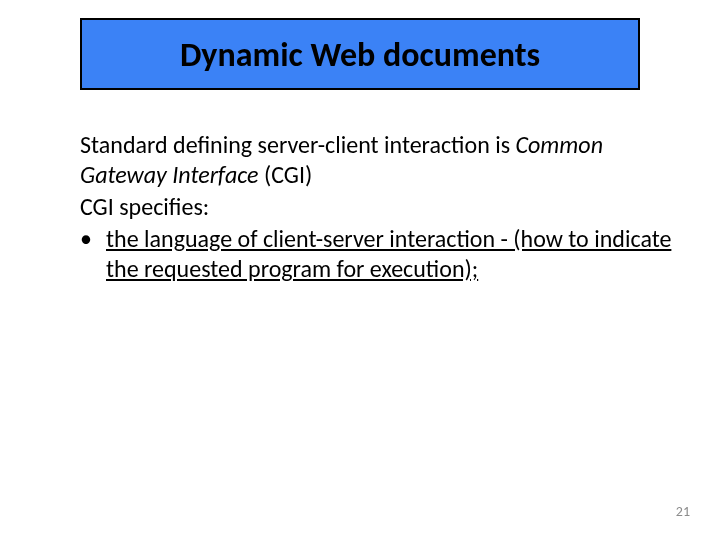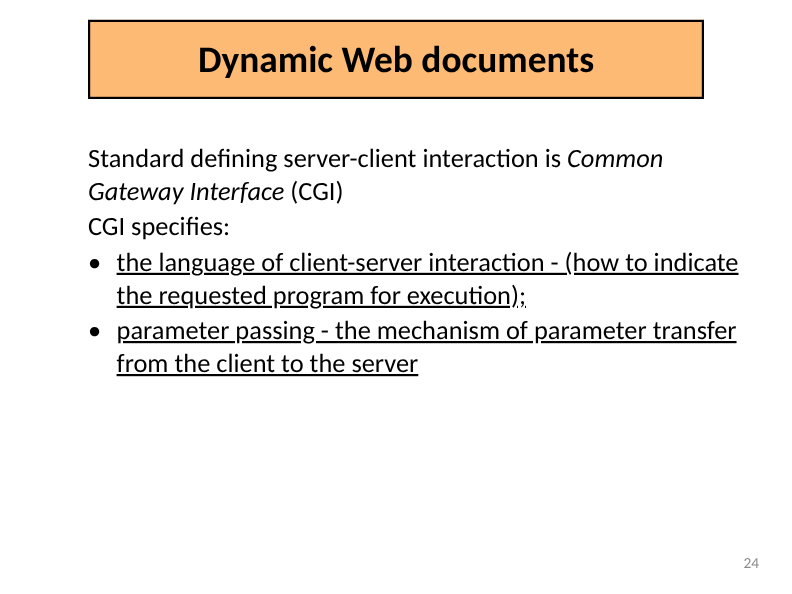--- a/index.html
+++ b/index.html
@@ -18,21 +18,21 @@
     height: 540px;
     box-sizing: border-box;
   }
   .title-box {
     position: absolute;
     top: 18px;
     left: 50%;
     transform: translateX(-50%);
     width: 560px;
     height: 72px;
-    background: #fdba74;
+    background: #3b82f6;
     border: 2px solid #000;
     display: flex;
     align-items: center;
     justify-content: center;
     box-sizing: border-box;
   }
   .title-box h1 {
     margin: 0;
     font-size: 34px;
     font-weight: 700;
@@ -89,18 +89,17 @@
     <h1>Dynamic Web documents</h1>
   </div>
 
   <div class="body">
     <p class="para">
       <span>Standard defining server-client interaction is </span><span class="italic">Common Gateway Interface</span><span> (CGI)</span>
     </p>
     <p class="para">CGI specifies:</p>
     <ul class="bullets">
       <li>the language of client-server interaction - (how to indicate the requested program for execution);</li>
-      <li>parameter passing - the mechanism of parameter transfer from the client to the server</li>
     </ul>
   </div>
 
-  <div class="page-num">24</div>
+  <div class="page-num">21</div>
 </div>
 
 </body></html>

